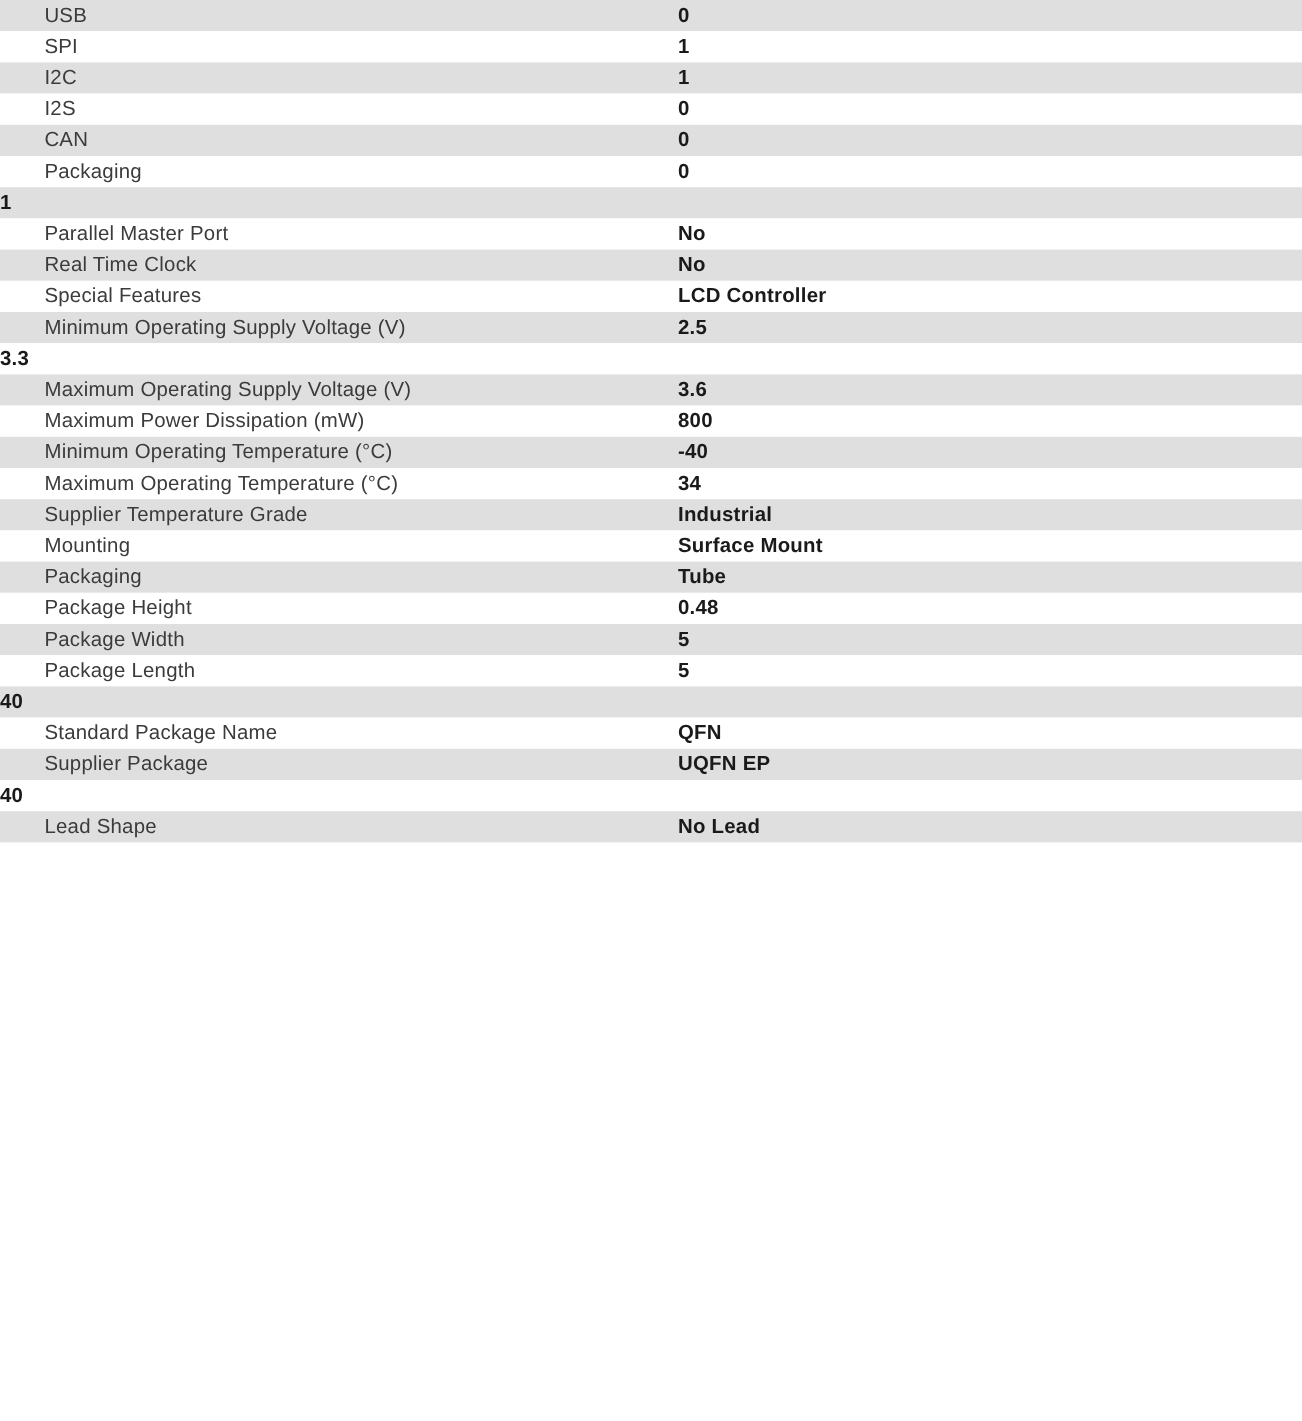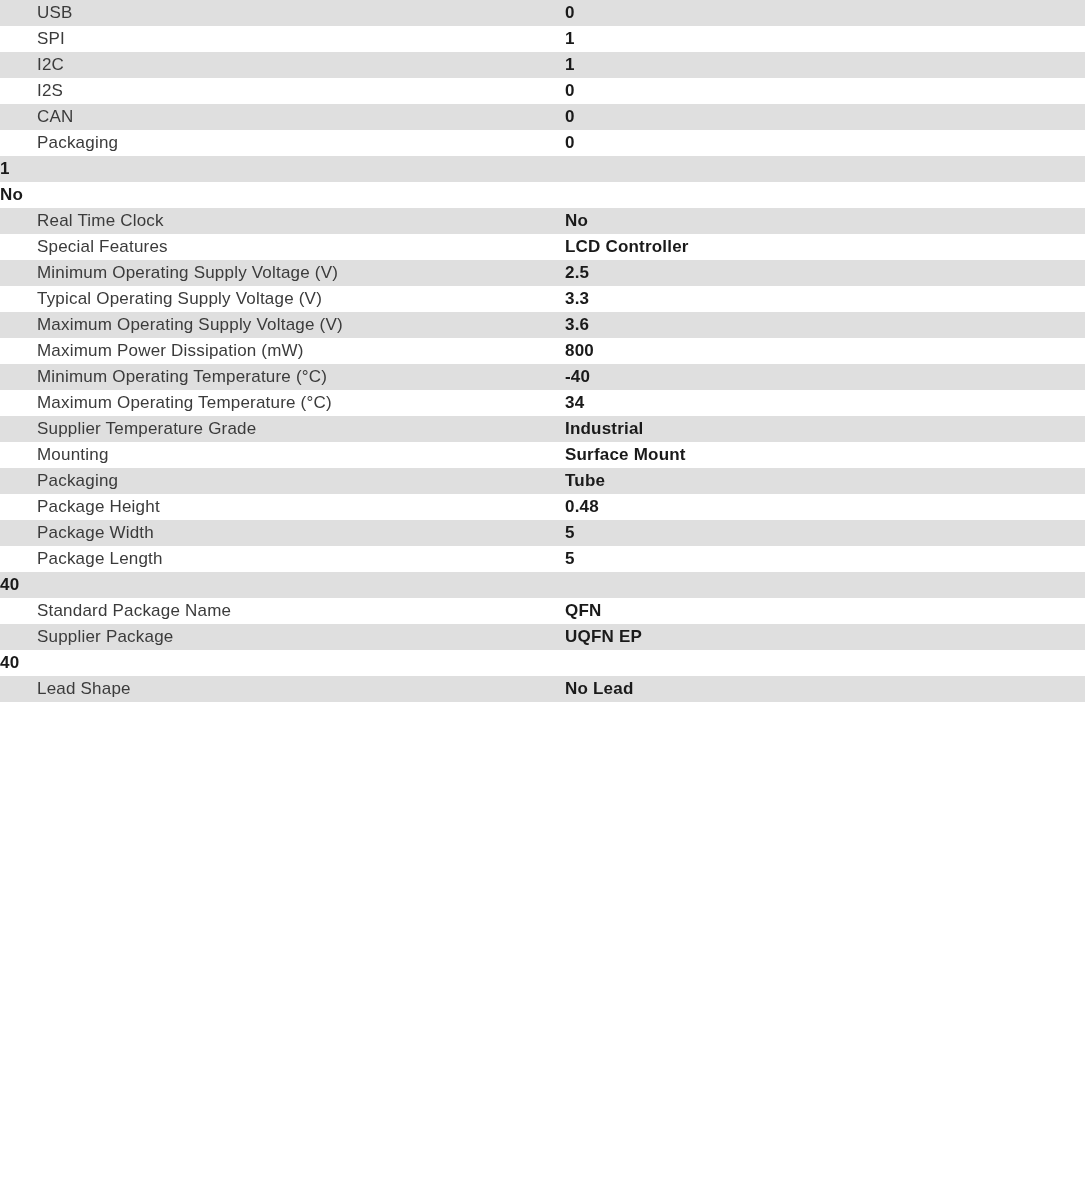--- a/index.html
+++ b/index.html
@@ -76,40 +76,40 @@
       <div class="spec-label">Packaging</div>
       <div class="spec-value">0</div>
     </div>
 
     <div class="spec-row">
       <div class="spec-value">1</div>
     </div>
 
 
     <div class="spec-row">
+      <div class="spec-label">Parallel Master Port</div>
       <div class="spec-value">No</div>
     </div>
 
     <div class="spec-row">
       <div class="spec-label">Real Time Clock</div>
       <div class="spec-value">No</div>
     </div>
 
     <div class="spec-row">
       <div class="spec-label">Special Features</div>
       <div class="spec-value">LCD Controller</div>
     </div>
 
     <div class="spec-row">
       <div class="spec-label">Minimum Operating Supply Voltage (V)</div>
       <div class="spec-value">2.5</div>
     </div>
 
     <div class="spec-row">
-      <div class="spec-label">Typical Operating Supply Voltage (V)</div>
       <div class="spec-value">3.3</div>
     </div>
 
     <div class="spec-row">
       <div class="spec-label">Maximum Operating Supply Voltage (V)</div>
       <div class="spec-value">3.6</div>
     </div>
 
     <div class="spec-row">
       <div class="spec-label">Maximum Power Dissipation (mW)</div>

